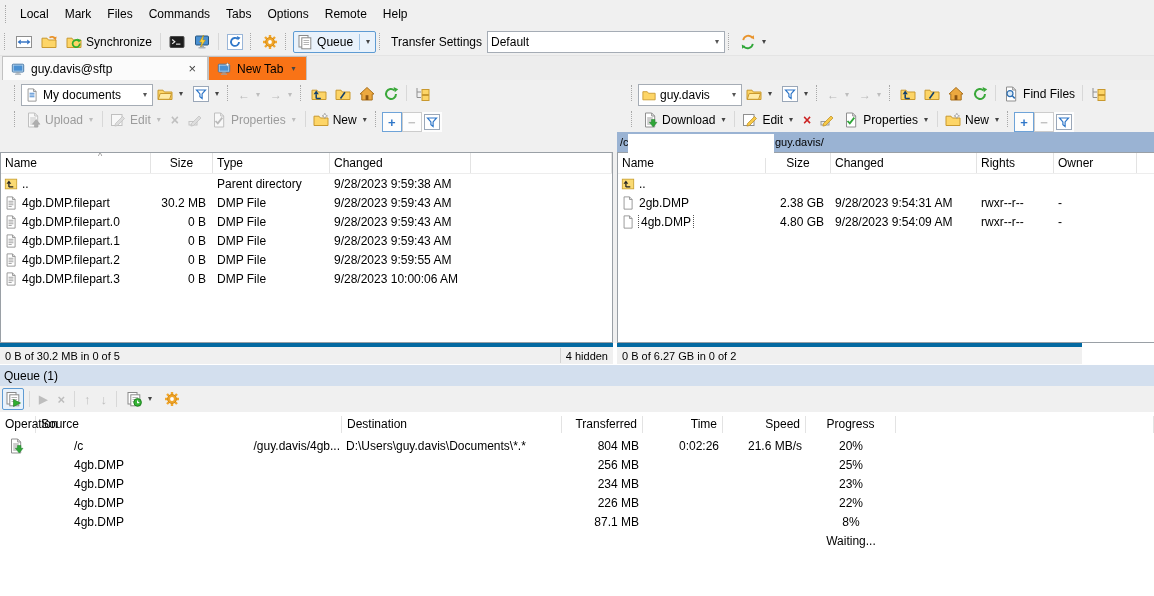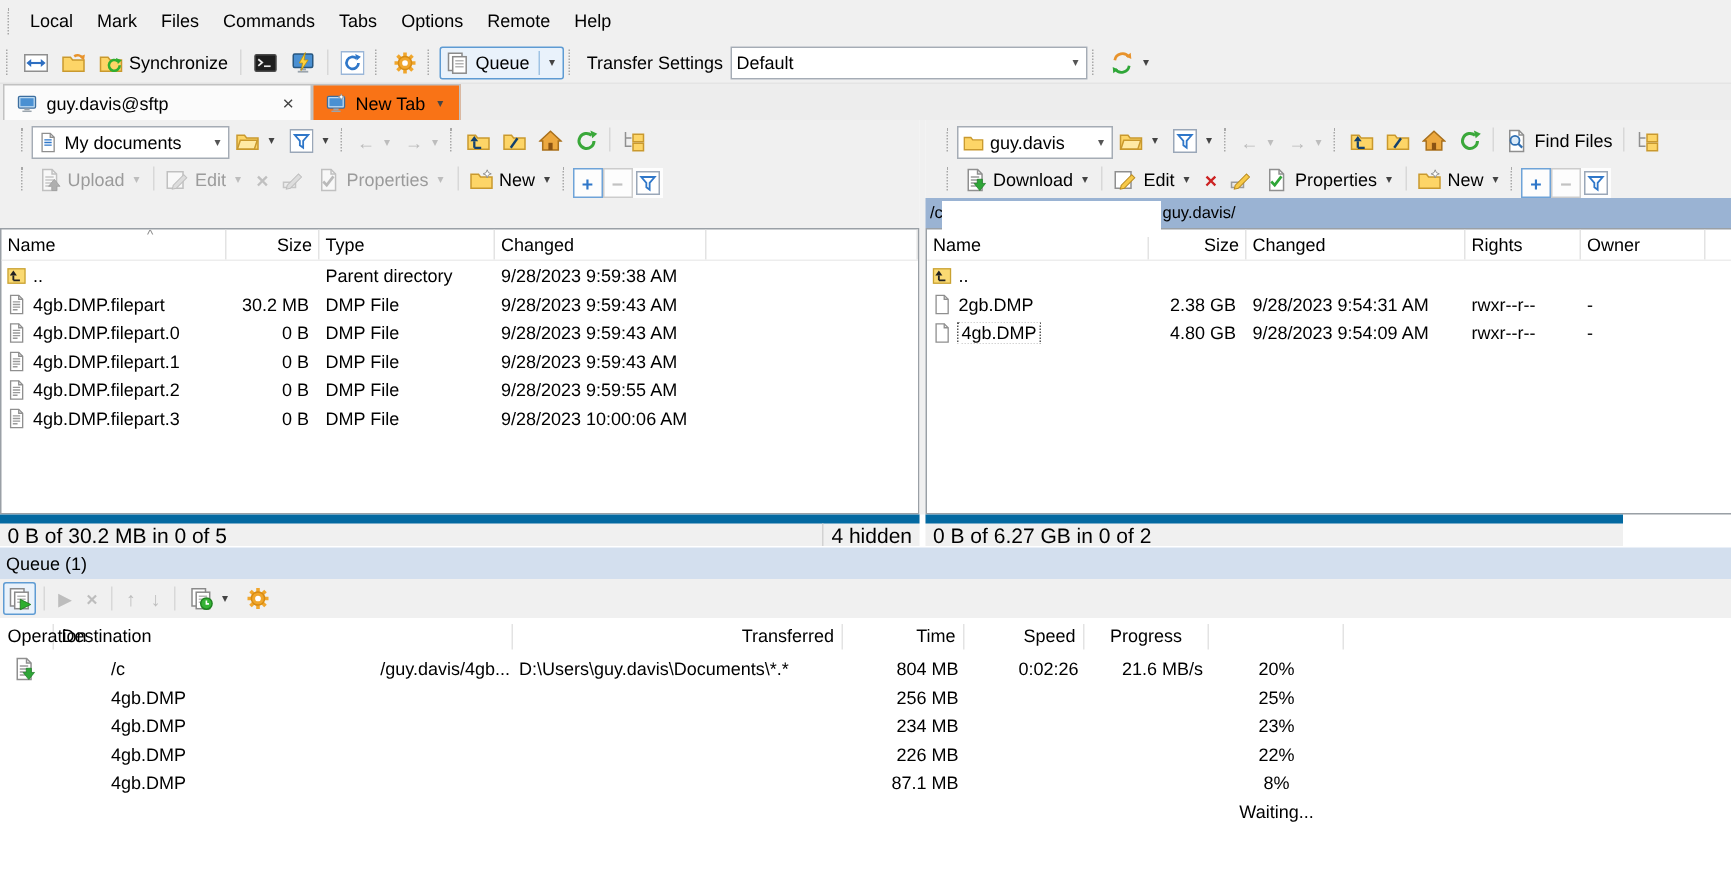--- a/index.html
+++ b/index.html
@@ -39,33 +39,33 @@
 .btnbox{width:20px;height:20px;border:1px solid #6ea3d8;background:#fdfdfd;display:flex;align-items:center;justify-content:center;color:#2f77c9;font-weight:bold;font-size:13px}
 .btnbox.dis{border-color:#cccccc;color:#c2c2c2}
 .addr{position:absolute;top:52px;left:0;right:0;height:20px;display:flex;align-items:center;padding-left:3px;font-size:11px;white-space:nowrap}
 #panel-left .addr{background:#bcc7d8}
 #panel-right .addr{background:#9ab3d3}
 .addr-obscure{position:absolute;left:11px;top:2px;width:146px;height:24px;background:#fff;z-index:5}
 .addr .path-end{position:absolute;left:158px}
 .flist{position:absolute;top:72px;left:0;right:0;bottom:0;background:#fff;border:1px solid #9aa0a6;overflow:hidden}
 .fhead{display:grid;height:21px;position:relative;border-bottom:1px solid #ededed}
 .hcell{padding:3px 4px;border-right:1px solid #e3e3e3;overflow:hidden;white-space:nowrap}
-.hcell.num{text-align:right}
+.hcell.num{text-align:center}
 .sortmark{position:absolute;top:-2px;font-size:9px;color:#8d8d8d}
 #panel-left .sortmark{left:97px}
 #panel-right .sortmark{left:66px}
 .lgrid{grid-template-columns:150px 62px 117px 141px 1fr}
 .rgrid{grid-template-columns:148px 65px 146px 77px 83px 1fr}
 .frow{display:grid;height:19px;align-items:center;white-space:nowrap}
 .fcell{padding:0 4px;overflow:hidden}
 .fcell.name{display:flex;align-items:center;gap:4px;padding-left:3px}
 .fcell.num{text-align:right;padding-right:7px}
 .focusname{outline:1px dotted #555;padding:0 2px}
 
-.statusbar{position:absolute;top:343px;height:21px;background:#f0f0f0;display:flex;align-items:center;font-size:14px;border-top:6px solid #0369a1}
+.statusbar{position:absolute;top:343px;height:21px;background:#f0f0f0;display:flex;align-items:center;font-size:11px;border-top:4px solid #0369a1}
 #status-left{left:0;width:613px}
 #status-right{left:617px;width:465px}
 .s-sec{padding:0 5px;display:flex;align-items:center;height:17px}
 .s-div{width:1px;height:15px;background:#d2d2d2}
 #status-left .s-main{flex:1}
 
 #queue-title{top:364px;height:22px;background:#d3dfee;display:flex;align-items:center;padding-left:4px;border-top:1px solid #fff}
 #queue-toolbar{top:386px;height:26px;display:flex;align-items:center;gap:2px;padding-left:2px}
 .qbtn-active{border:1px solid #5e9bd3;background:#e9f2fb;padding:2px;border-radius:2px}
 .uarrow{color:#bdbdbd;font-size:13px;padding:0 4px;font-weight:bold}
@@ -736,20 +736,21 @@
   <span class="tbtn">
       <svg class="ic">
         <use href="#i-gear"></use>
       </svg>
     </span>
 </div>
 
 <div id="queue-table">
   <div class="qgrid qhead">
     <span class="qh">Operation</span>
+    <span class="qh">Source</span>
     <span class="qh">Destination</span>
     <span class="qh num">Transferred</span>
     <span class="qh num">Time</span>
     <span class="qh num">Speed</span>
     <span class="qh ctr">Progress</span>
     <span class="qh"></span>
   </div>
   <div class="qgrid qrow">
     <span class="qcell">
         <svg class="ic opicon">

